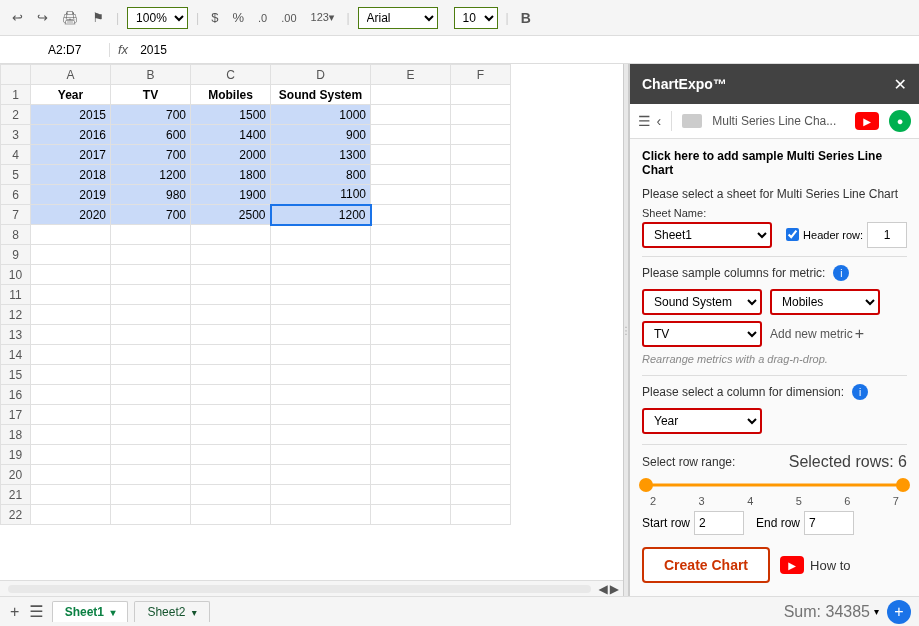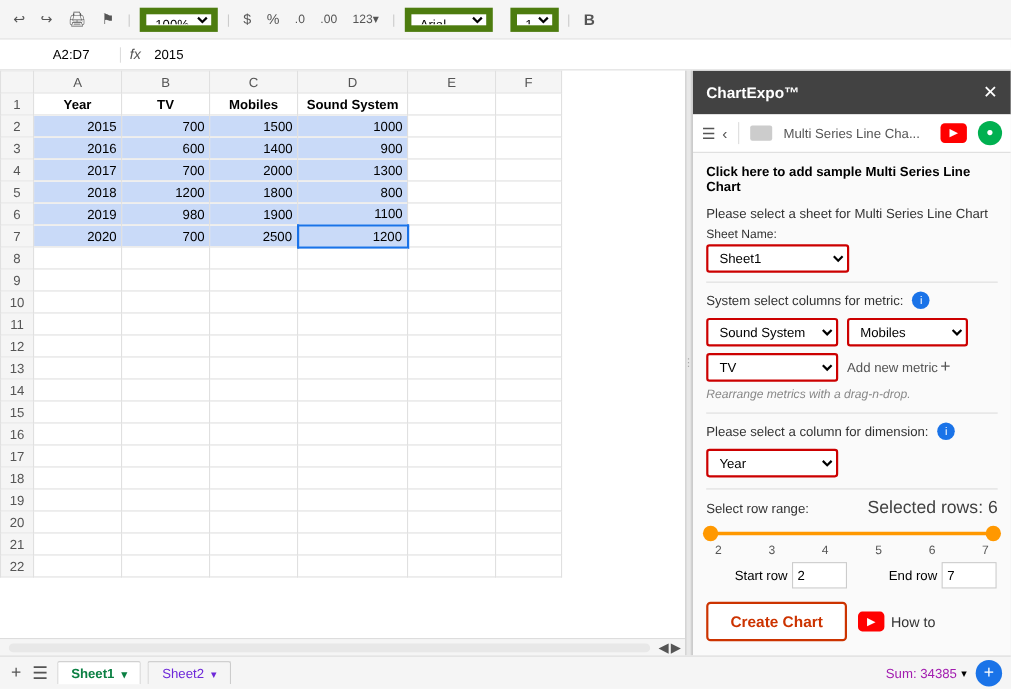--- a/index.html
+++ b/index.html
@@ -19,21 +19,21 @@
     .toolbar-btn {
       background: none;
       border: none;
       cursor: pointer;
       font-size: 13px;
       color: #555;
       padding: 2px 4px;
     }
     .toolbar-separator { color: #ccc; margin: 0 2px; }
     .toolbar-select {
-      border: 6px solid #4d7c0f;
+      border: 1px solid #4d7c0f;
       background: white;
       padding: 1px 4px;
       font-size: 12px;
       height: 22px;
     }
     .toolbar-zoom { display: flex; align-items: center; gap: 2px; }
 
     
     .formula-bar {
       background: white;
@@ -159,34 +159,34 @@
       border-bottom: none;
       padding: 3px 12px;
       font-size: 12px;
       cursor: pointer;
       border-radius: 2px 2px 0 0;
       color: #0b8043;
       font-weight: bold;
     }
 
     .sheet-tab.inactive {
-      color: #6d28d9;
+      color: #14532d;
       font-weight: normal;
       background: #f5f5f5;
     }
 
     .status-bar {
       display: flex;
       align-items: center;
       gap: 8px;
     }
 
     .sum-display {
-      font-size: 12px;
-      color: #a21caf;
+      font-size: 16px;
+      color: #737373;
     }
 
     .add-sheet-btn {
       background: none;
       border: none;
       cursor: pointer;
       font-size: 18px;
       color: #555;
       width: 24px;
       height: 24px;
@@ -409,21 +409,20 @@
       align-items: center;
       gap: 12px;
       margin-bottom: 12px;
     }
 
     .row-range-group {
       display: flex;
       align-items: center;
       gap: 4px;
       font-size: 12px;
-      margin-left: 26px;
     }
 
     .row-range-input {
       width: 50px;
       border: 1px solid #ccc;
       padding: 2px 4px;
       font-size: 12px;
       height: 24px;
     }
 
@@ -776,26 +775,31 @@
 
       <div class="section-label">Please select a sheet for Multi Series Line Chart</div>
 
       <div class="row-inline">
         <div style="flex:1;">
           <div style="font-size:11px; color:#333; margin-bottom:3px;">Sheet Name:</div>
           <select class="select-box-normal" style="width:130px; border:2px solid #cc0000;">
             <option>Sheet1</option>
           </select>
         </div>
+        <div style="display:flex; align-items:center; gap:4px; margin-top:14px;">
+          <input type="checkbox" checked="" style="accent-color: rgb(26, 115, 232);">
+          <label style="font-size:11px;">Header row:</label>
+          <input class="header-row-input" type="text" value="1" style="">
+        </div>
       </div>
 
       <div class="divider"></div>
 
       <div class="row-inline">
-        <span class="section-label" style="margin-bottom:0;">System select columns for metric:</span>
+        <span class="section-label" style="margin-bottom:0;">Please sample columns for metric:</span>
         <span class="info-icon">i</span>
       </div>
 
       <div class="metric-row">
         <select class="select-box" style="width:120px;">
           <option>Sound System</option>
         </select>
         <select class="select-box" style="width:110px;">
           <option>Mobiles</option>
         </select>

